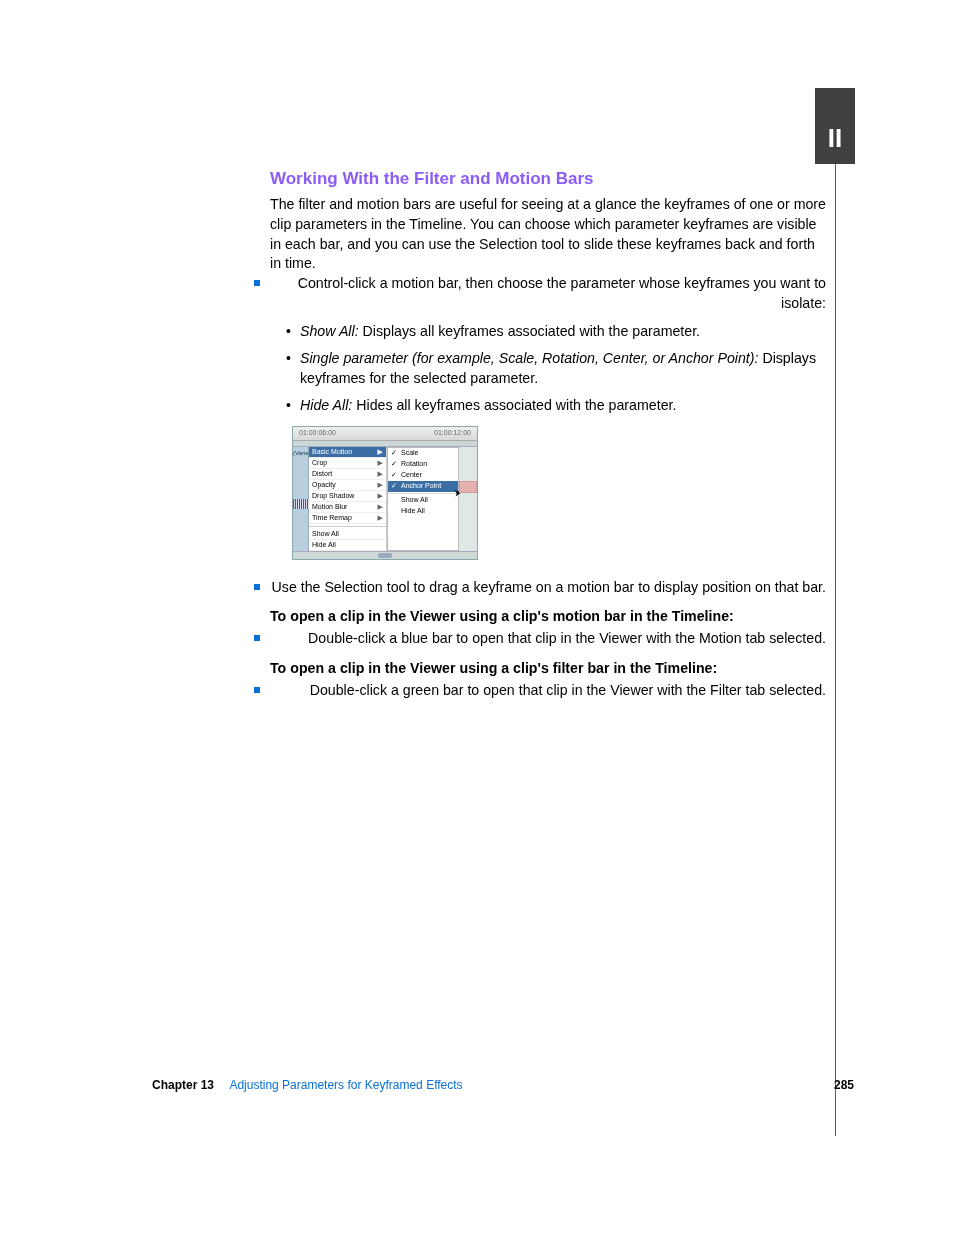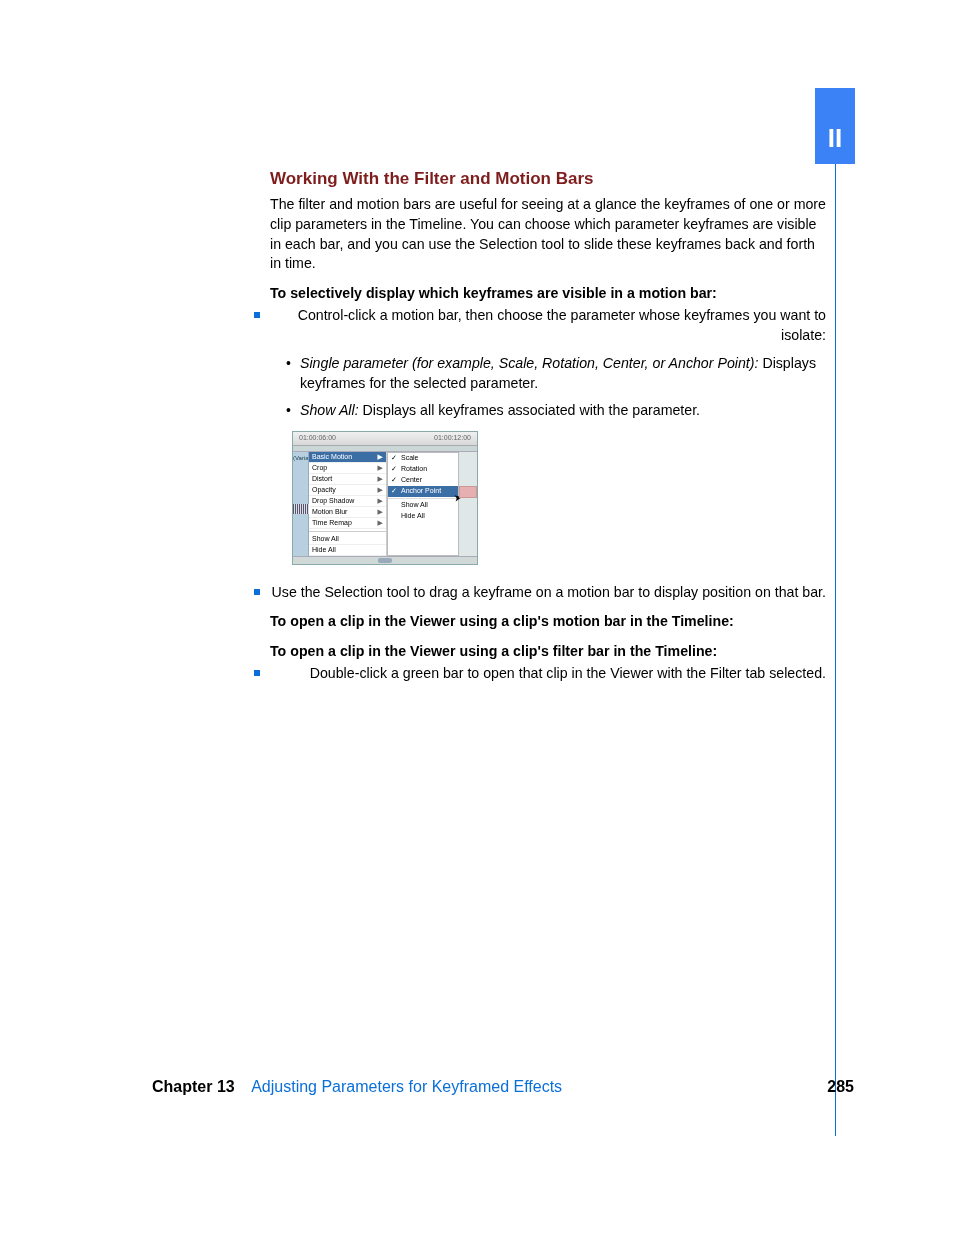--- a/index.html
+++ b/index.html
@@ -10,21 +10,21 @@
     font-family: "Myriad Pro", "Helvetica Neue", Arial, sans-serif;
     position: relative;
     color: #000;
   }
   .page-tab {
     position: absolute;
     top: 88px;
     right: 99px;
     width: 40px;
     height: 76px;
-    background: #3b82f6;
+    background: #404040;
     color: #fff;
     font-size: 26px;
     font-weight: 600;
     display: flex;
     align-items: flex-end;
     justify-content: center;
     padding-bottom: 10px;
   }
   .side-line {
     position: absolute;
@@ -36,21 +36,21 @@
   }
   .content {
     position: absolute;
     top: 167px;
     left: 270px;
     width: 556px;
     font-size: 14.2px;
     line-height: 1.40;
   }
   .heading {
-    color: #7f1d1d;
+    color: #8b5cf6;
     font-weight: 600;
     font-size: 17px;
     margin-bottom: 4px;
   }
   p { }
   .bold-line { font-weight: 700; margin-top: 10px; margin-bottom: 2px; }
   ul.sq {
     list-style: none;
     padding-left: 0;
     margin-bottom: 6px;
@@ -187,21 +187,21 @@
     position: absolute;
     left: 0; top: 72px;
     width: 16px; height: 10px;
     background: repeating-linear-gradient(90deg,#556,#556 1px,#dde 1px,#dde 2px);
   }
   .footer {
     position: absolute;
     left: 152px;
     width: 702px;
     top: 1078px;
-    font-size: 16px;
+    font-size: 12px;
     display: flex;
     justify-content: space-between;
   }
   .footer .chap { font-weight: 700; }
   .footer .title { color: #0a6fd8; margin-left: 12px; font-weight: 400; }
   .footer .pg { font-weight: 700; }
   .cursor-arrow {
     position: absolute;
     font-size: 10px;
     color: #000;
@@ -211,27 +211,27 @@
 </head>
 <body>
 
 <div class="page-tab">II</div>
 <div class="side-line"></div>
 
 <div class="content">
   <div class="heading">Working With the Filter and Motion Bars</div>
   <p>The filter and motion bars are useful for seeing at a glance the keyframes of one or more clip parameters in the Timeline. You can choose which parameter keyframes are visible in each bar, and you can use the Selection tool to slide these keyframes back and forth in time.</p>
 
-  <div class="bold-line">To selectively display which keyframes are visible in a motion bar:</div>
   <ul class="sq">
     <li>Control-click a motion bar, then choose the parameter whose keyframes you want to isolate:</li>
   </ul>
   <ul class="dots">
+    <li><span class="ital">Show All:</span><span>  Displays all keyframes associated with the parameter.</span></li>
     <li><span class="ital">Single parameter (for example, Scale, Rotation, Center, or Anchor Point):</span><span>  Displays keyframes for the selected parameter.</span></li>
-    <li><span class="ital">Show All:</span><span>  Displays all keyframes associated with the parameter.</span></li>
+    <li><span class="ital">Hide All:</span><span>  Hides all keyframes associated with the parameter.</span></li>
   </ul>
 
   <div class="figure">
     <div class="fig-ruler">
       <span class="play">01:00:06:00</span>
       <span>01:00:12:00</span>
     </div>
     <div class="fig-strip"></div>
     <div class="fig-body">
       <div class="fig-col1">(Varia</div>
@@ -306,20 +306,23 @@
     <div class="fig-bottom">
         <div class="thumb"></div>
       </div>
   </div>
 
   <ul class="sq">
       <li>Use the Selection tool to drag a keyframe on a motion bar to display position on that bar.</li>
     </ul>
 
   <div class="bold-line">To open a clip in the Viewer using a clip's motion bar in the Timeline:</div>
+  <ul class="sq">
+      <li>Double-click a blue bar to open that clip in the Viewer with the Motion tab selected.</li>
+    </ul>
 
   <div class="bold-line">To open a clip in the Viewer using a clip's filter bar in the Timeline:</div>
   <ul class="sq">
       <li>Double-click a green bar to open that clip in the Viewer with the Filter tab selected.</li>
     </ul>
 </div>
 
 <div class="footer">
   <div>
     <span class="chap">Chapter 13</span>

